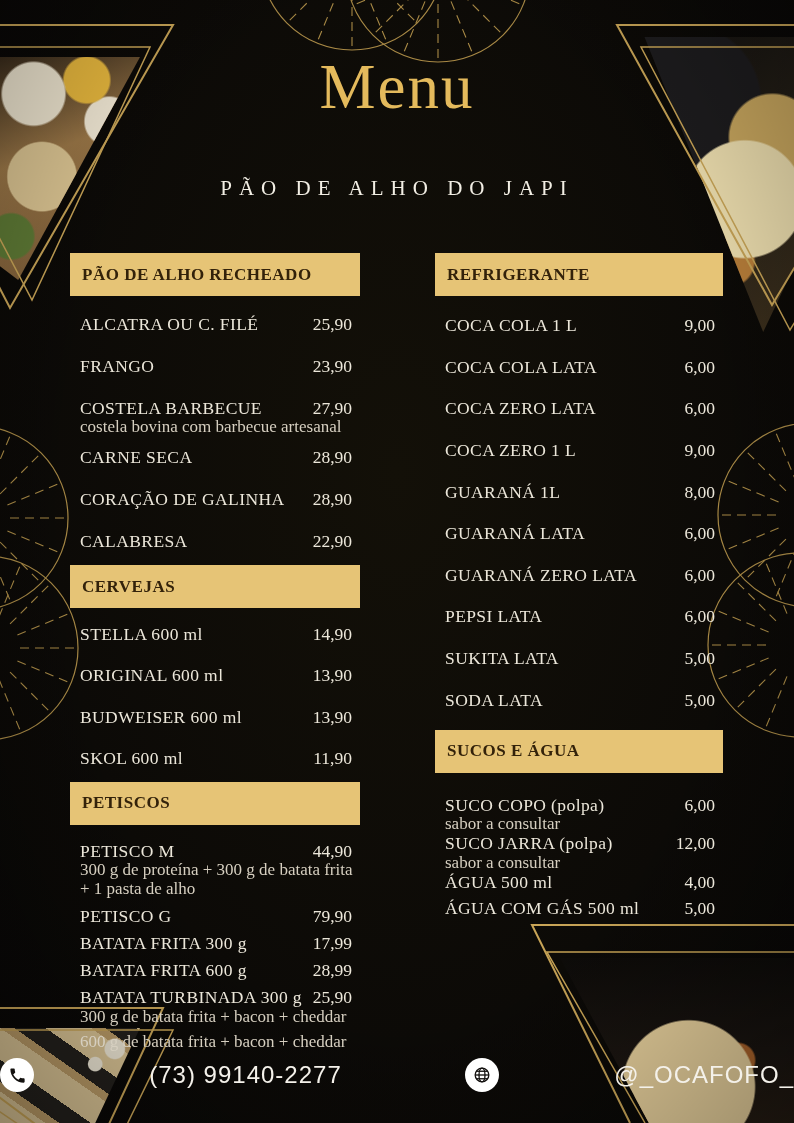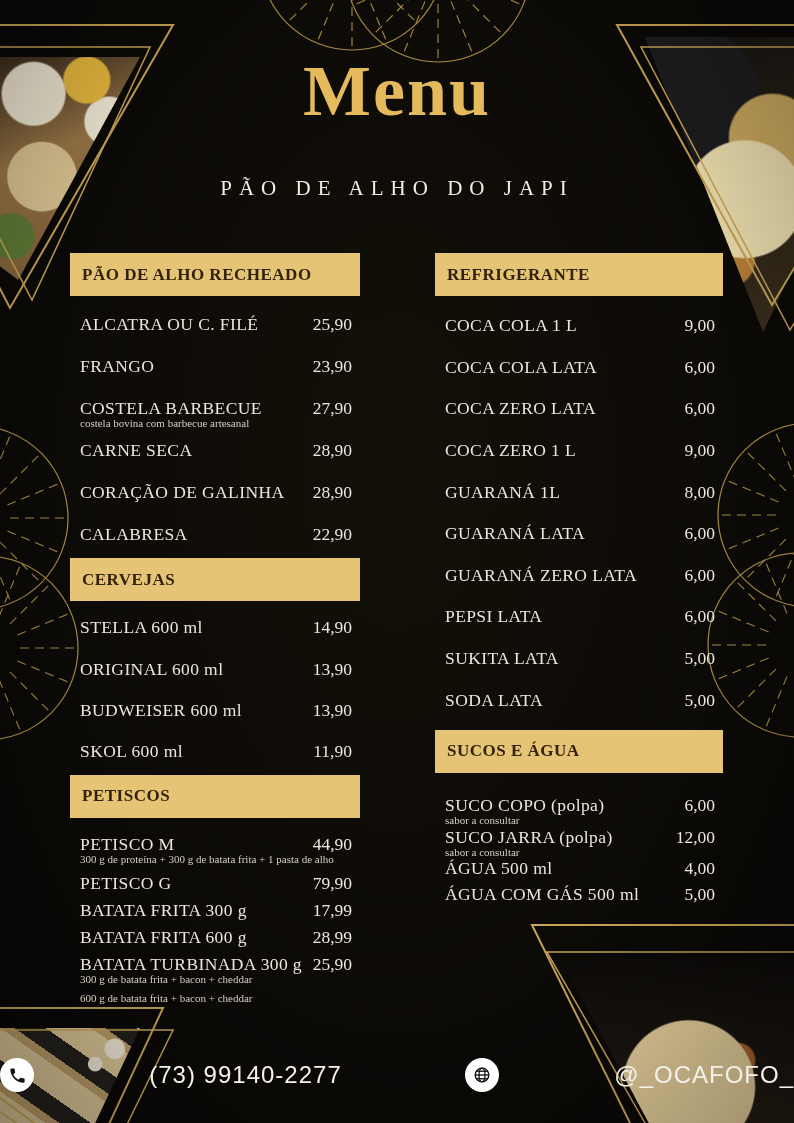--- a/index.html
+++ b/index.html
@@ -36,37 +36,37 @@
     background-image:
       radial-gradient(ellipse at 55% 78%, #e6cf9b 0 36%, rgba(0,0,0,0) 37%),
       radial-gradient(circle at 76% 62%, #a8622a 0 8%, rgba(0,0,0,0) 9%),
       radial-gradient(circle at 42% 88%, #c8a05f 0 12%, rgba(0,0,0,0) 13%),
       linear-gradient(180deg, #0d0b09 0%, #191410 55%, #241b12 100%);}
   .deco-svg{position:absolute;left:0;top:0;pointer-events:none;}
   .vignette{position:absolute;inset:0;pointer-events:none;
     background:radial-gradient(ellipse at 50% 45%, rgba(0,0,0,0) 55%, rgba(0,0,0,.32) 100%);}
   
   .menu-title{position:absolute;top:54px;left:0;width:100%;margin:0;text-align:center;
-    font-size:72px;line-height:1.05;font-weight:700;color:#e4ba5c;letter-spacing:2px;}
+    font-size:63px;line-height:1.05;font-weight:400;color:#e4ba5c;letter-spacing:2px;}
   .menu-subtitle{position:absolute;top:176px;left:0;width:100%;text-align:center;
     font-size:21px;letter-spacing:7px;color:#f2eee4;}
   
   .col{position:absolute;top:253px;}
   .col-left{left:70px;width:290px;}
   .col-right{left:435px;width:288px;}
   .section-bar{height:43px;background:#e6c476;color:#33220a;display:flex;align-items:center;
     padding:0 12px;box-sizing:border-box;font-weight:700;font-size:17px;letter-spacing:.5px;}
   .items{display:block;}
   .mi{margin-top:21px;}
   .items .mi:first-child{margin-top:18px;}
   .item{display:flex;justify-content:space-between;align-items:flex-end;
     padding:0 8px 0 10px;line-height:1.15;}
   .name{font-size:17.5px;color:#ece7da;letter-spacing:.4px;}
   .price{font-size:17.5px;color:#ece7da;}
-  .desc{font-size:11px;color:#d6cfc0;padding-left:10px;margin-top:-1px;line-height:1.15;font-family:Liberation Serif, serif;}
+  .desc{font-size:17px;color:#d6cfc0;padding-left:10px;margin-top:-1px;line-height:1.15;font-family:Liberation Serif, serif;}
   
   #sec-recheado .mi{margin-top:22px;}
   #sec-recheado .items .mi:first-child{margin-top:18px;}
   #sec-recheado .mi:has(.desc) + .mi{margin-top:10px;}
   #sec-cervejas{margin-top:14px;}
   #sec-cervejas .mi{margin-top:21px;}
   #sec-cervejas .items .mi:first-child{margin-top:16px;}
   #sec-petiscos{margin-top:14px;}
   #sec-petiscos .mi{margin-top:7px;}
   #sec-petiscos .items .mi:first-child{margin-top:16px;}

